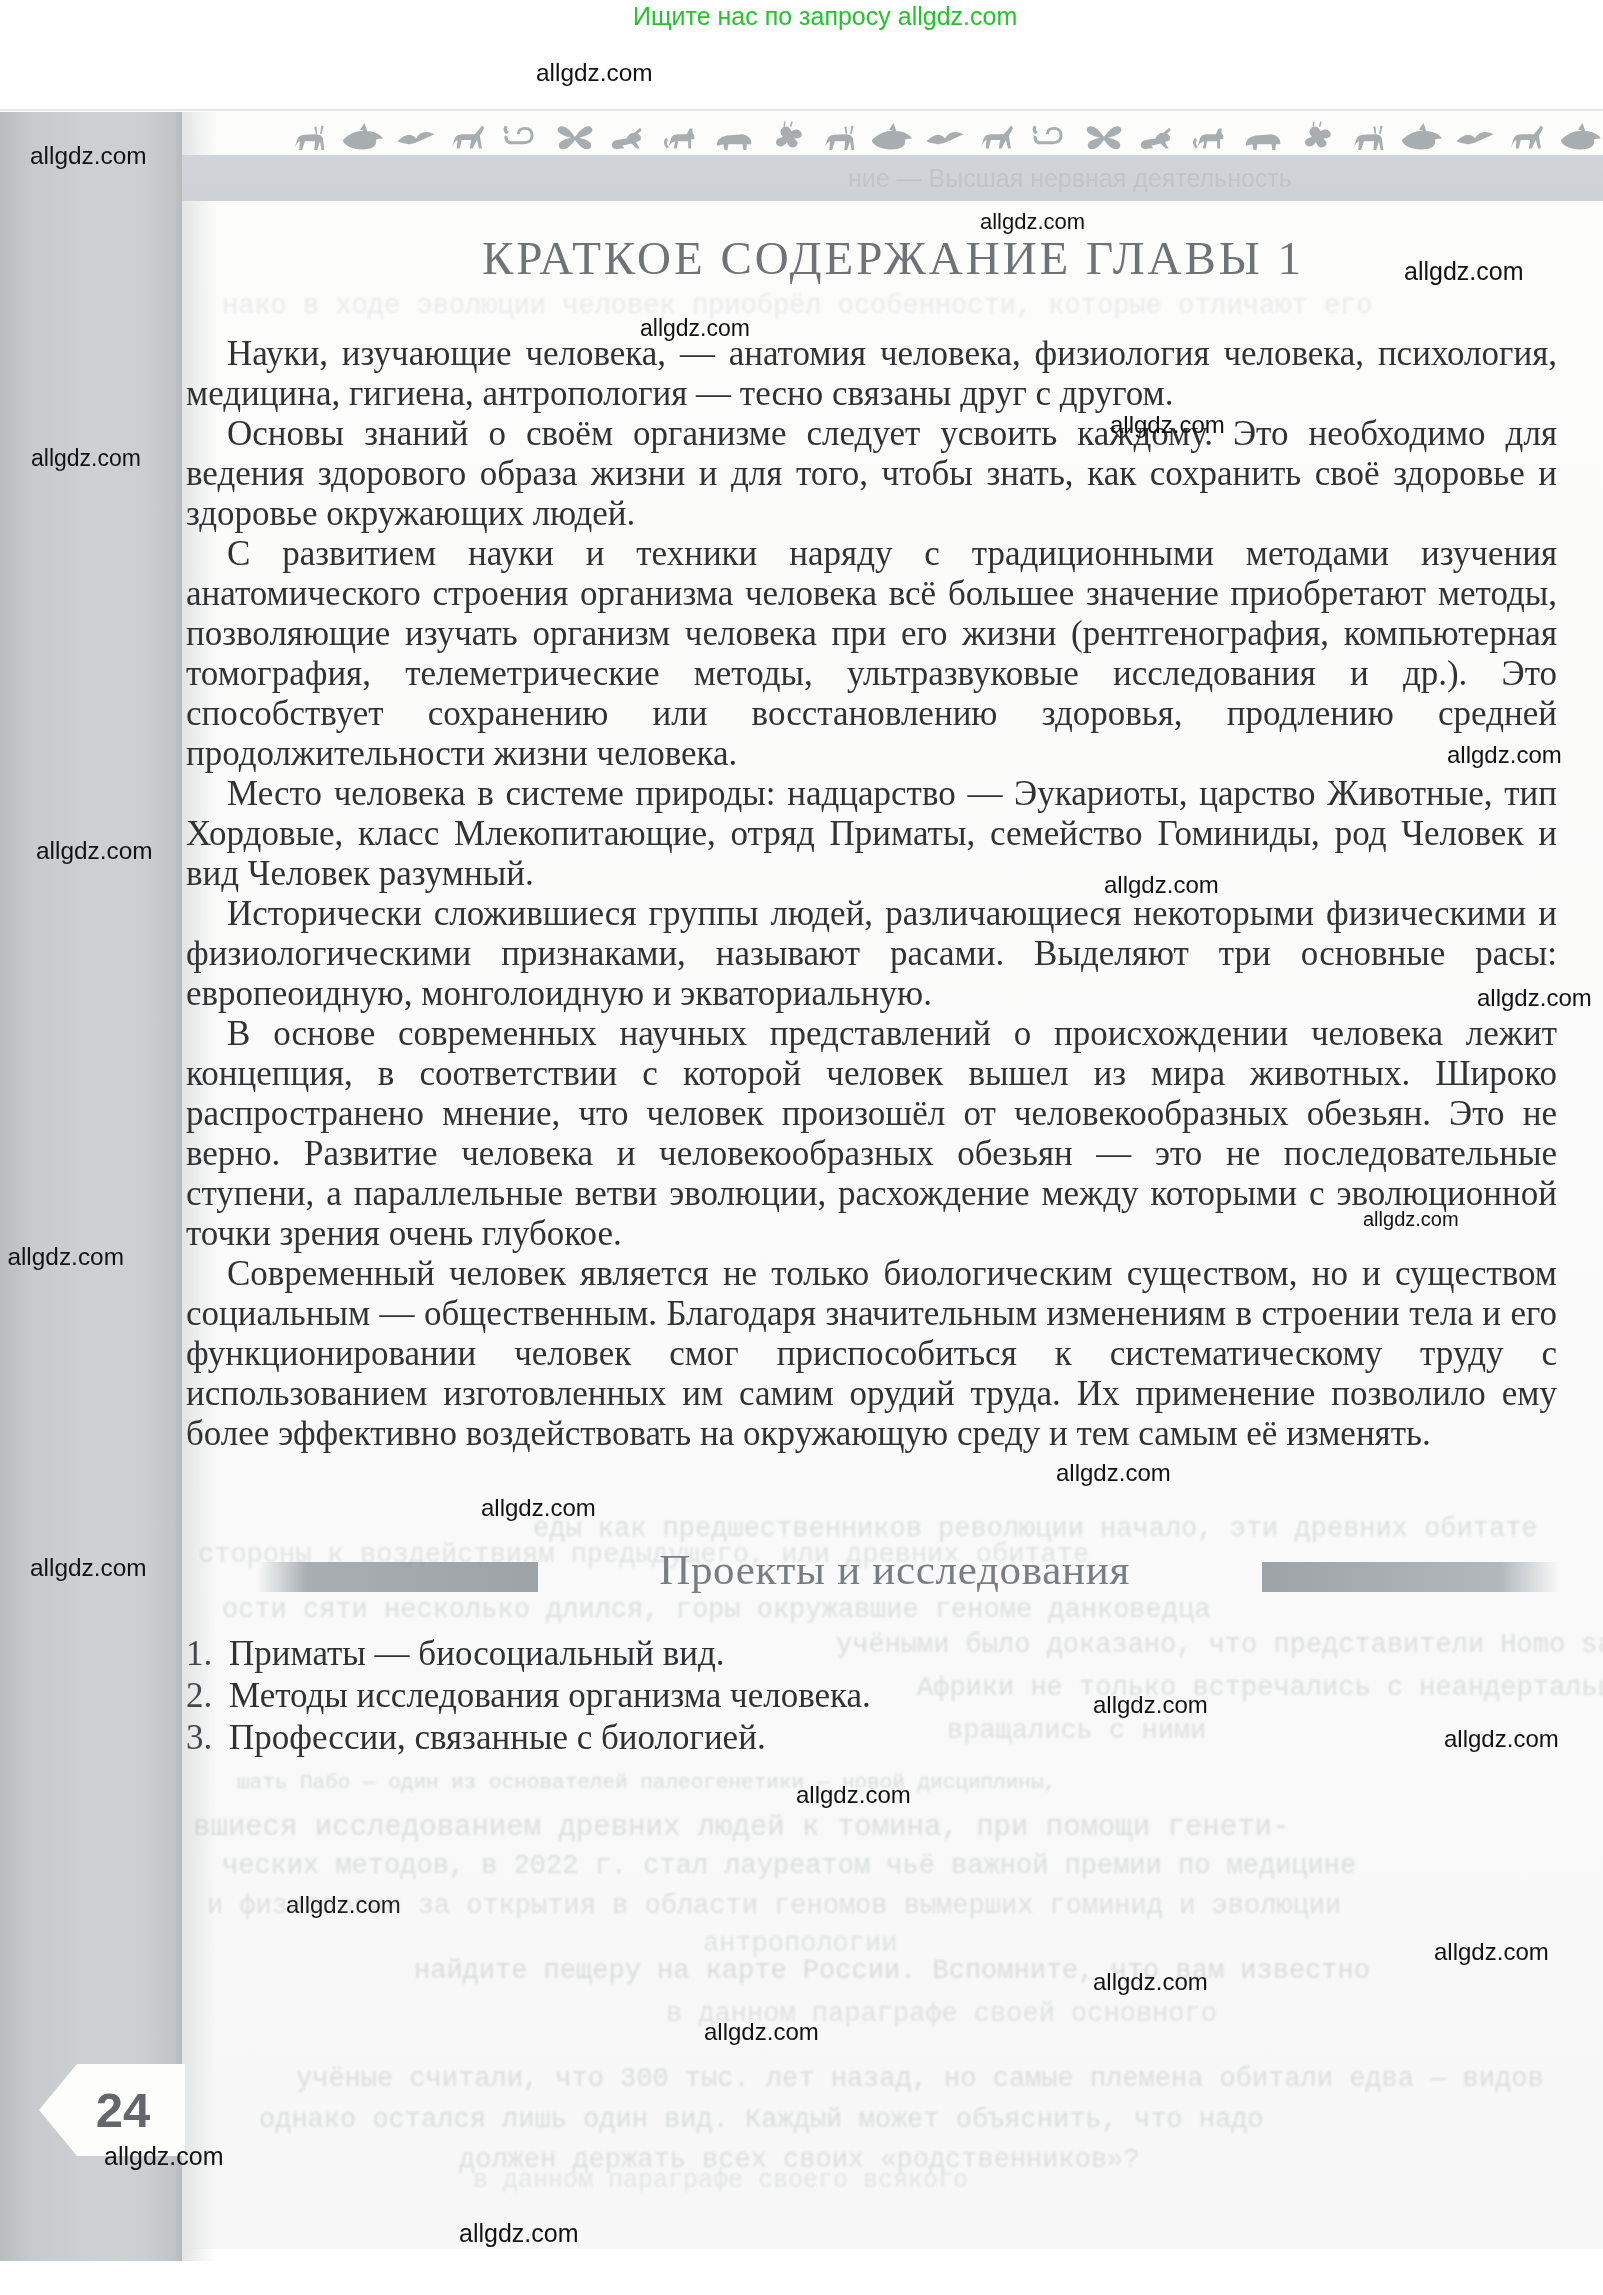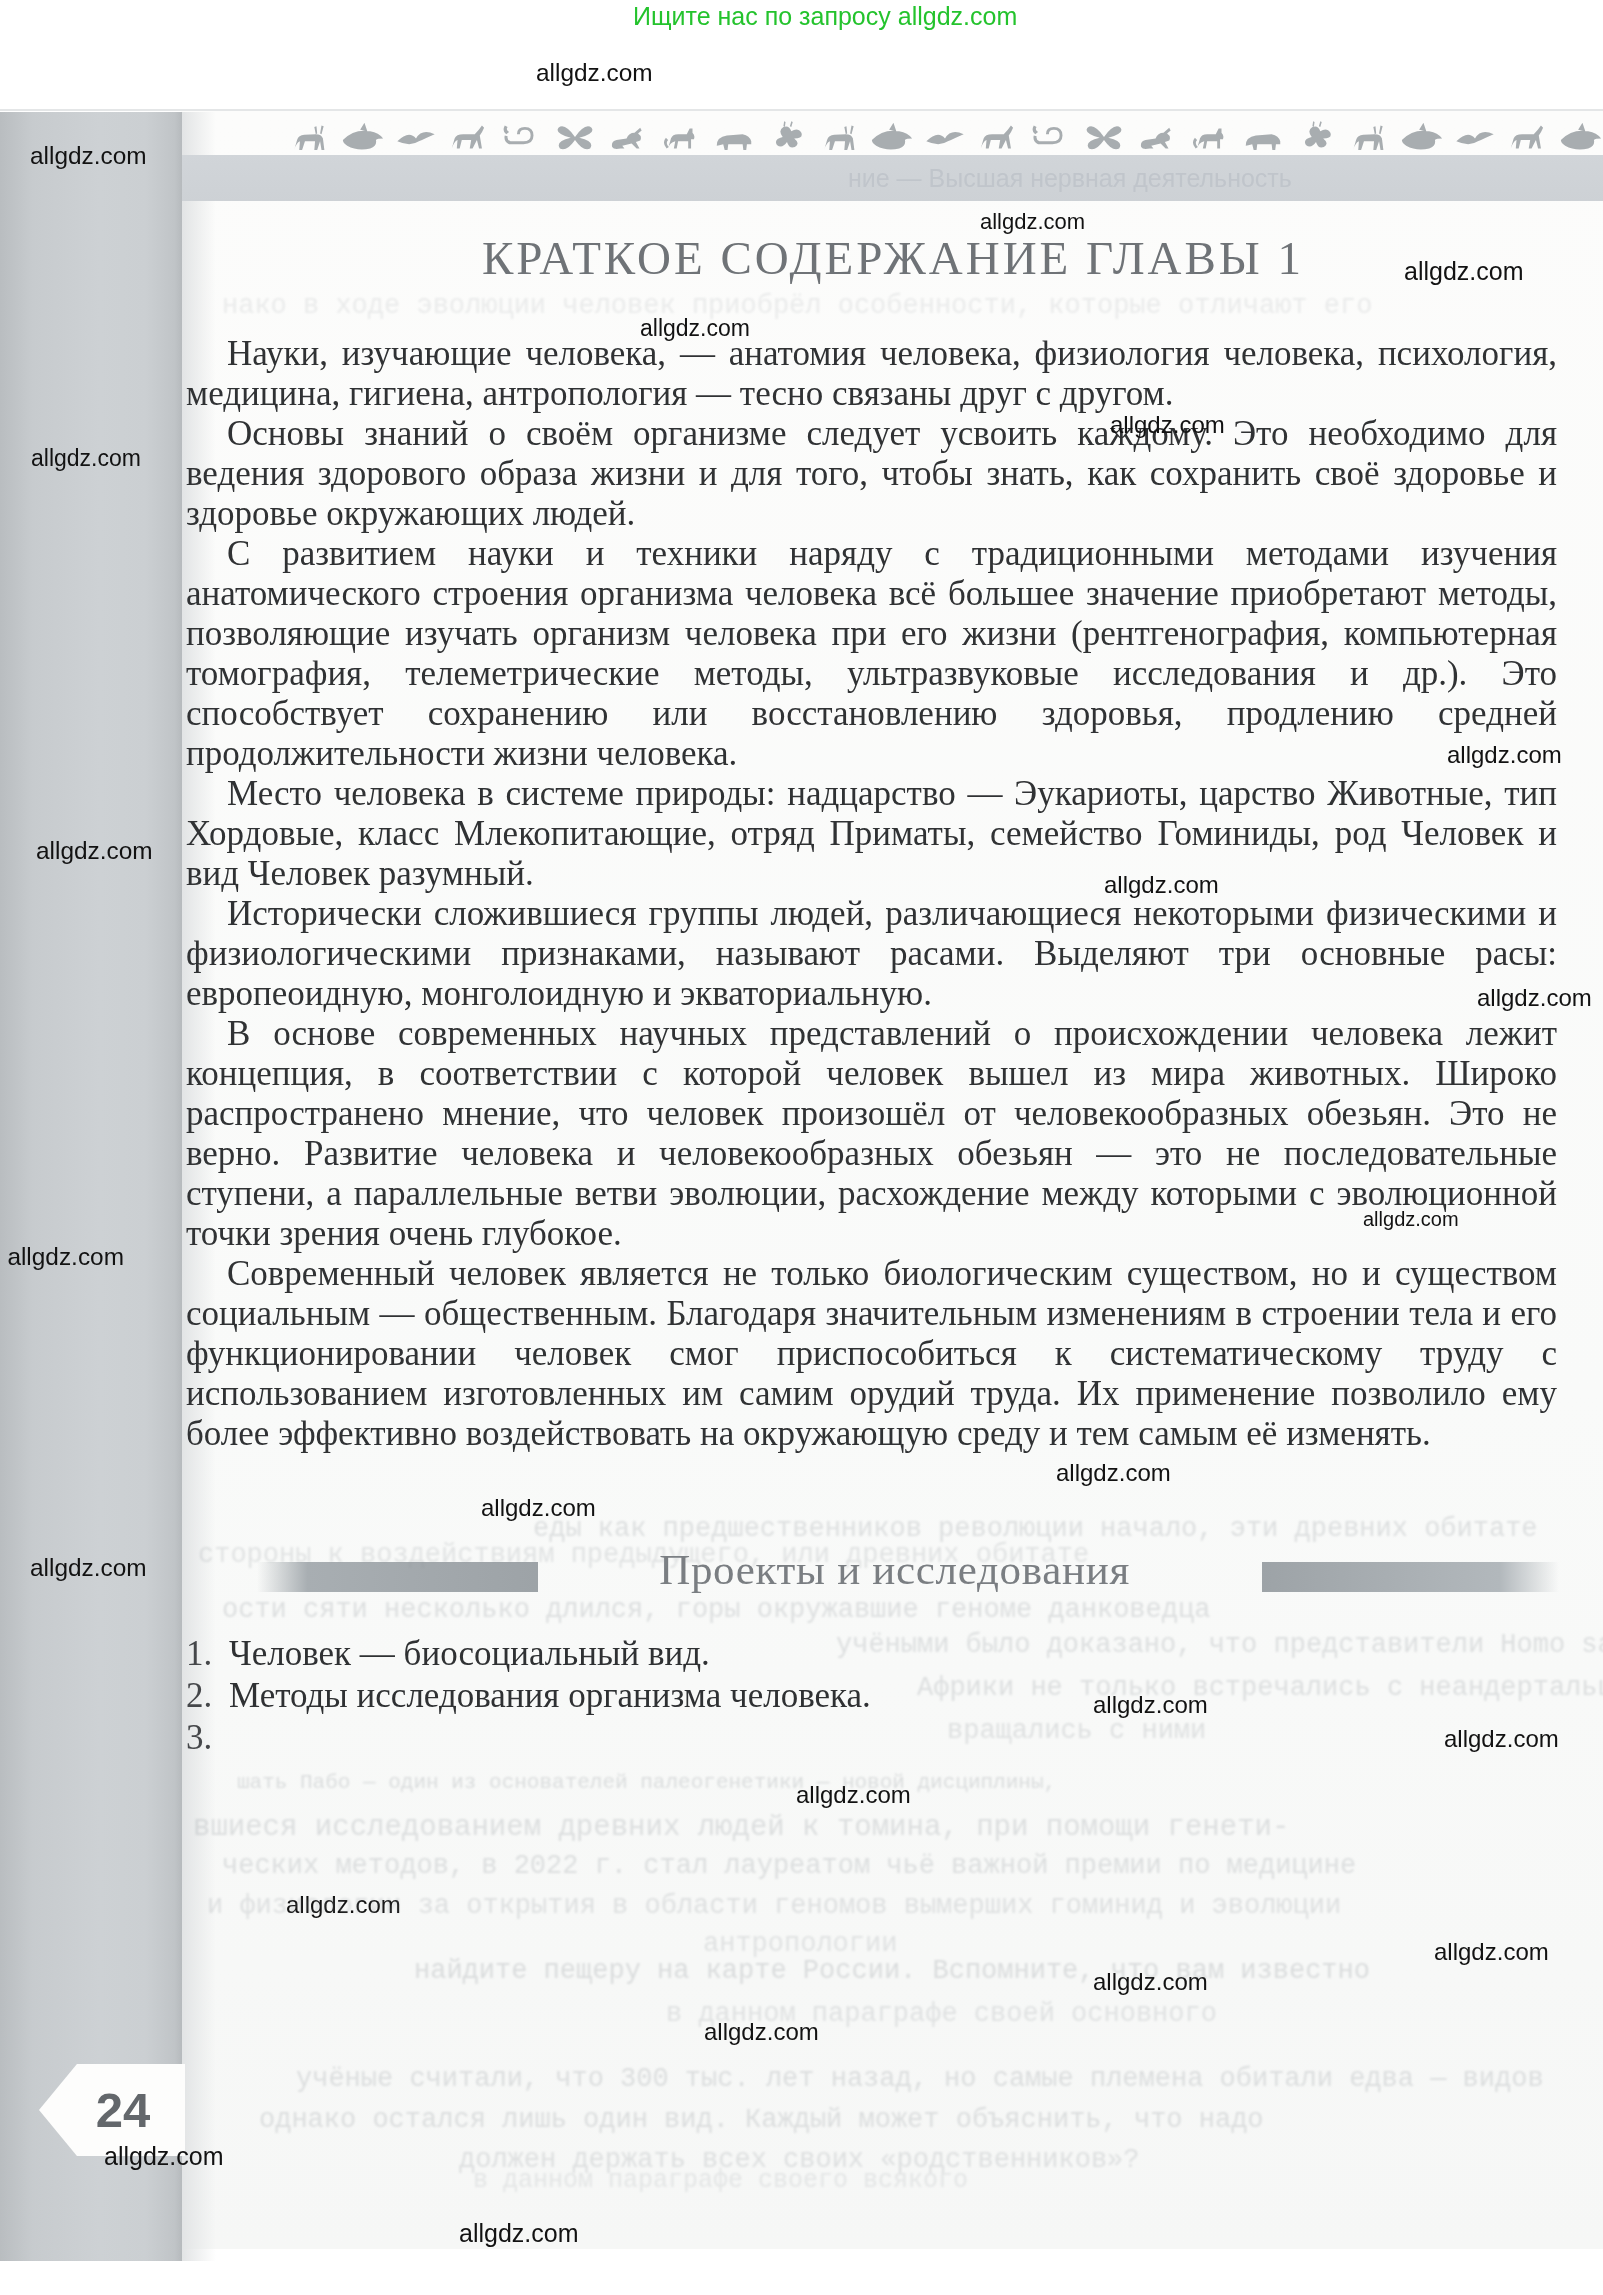--- a/index.html
+++ b/index.html
@@ -162,28 +162,29 @@
       <p>Современный человек является не только биологическим существом, но и существом социальным — общественным. Благодаря значительным изменениям в строении тела и его функционировании человек смог приспособиться к систематическому труду с использованием изготовленных им самим орудий труда. Их применение позволило ему более эффективно воздействовать на окружающую среду и тем самым её изменять.</p>
     </div>
 
   <div class="banner-bar left"></div>
   <div class="banner-bar right"></div>
   <div class="banner-title">Проекты и исследования</div>
 
   <div class="plist" id="plist">
       <div class="row">
         <span class="num">1.</span>
-        <span>Человек — биосоциальный вид.</span>
+        <span>Приматы — биосоциальный вид.</span>
       </div>
       <div class="row">
         <span class="num">2.</span>
         <span>Методы исследования организма человека.</span>
       </div>
       <div class="row">
         <span class="num">3.</span>
+        <span>Профессии, связанные с биологией.</span>
       </div>
     </div>
 
   <div class="page-tab">
     <span class="page-num">24</span>
   </div>
 
   <div class="promo-bottom">allgdz com  //  аллгдз ком  //  аллгдз com</div>
 
   <div id="overlays">

